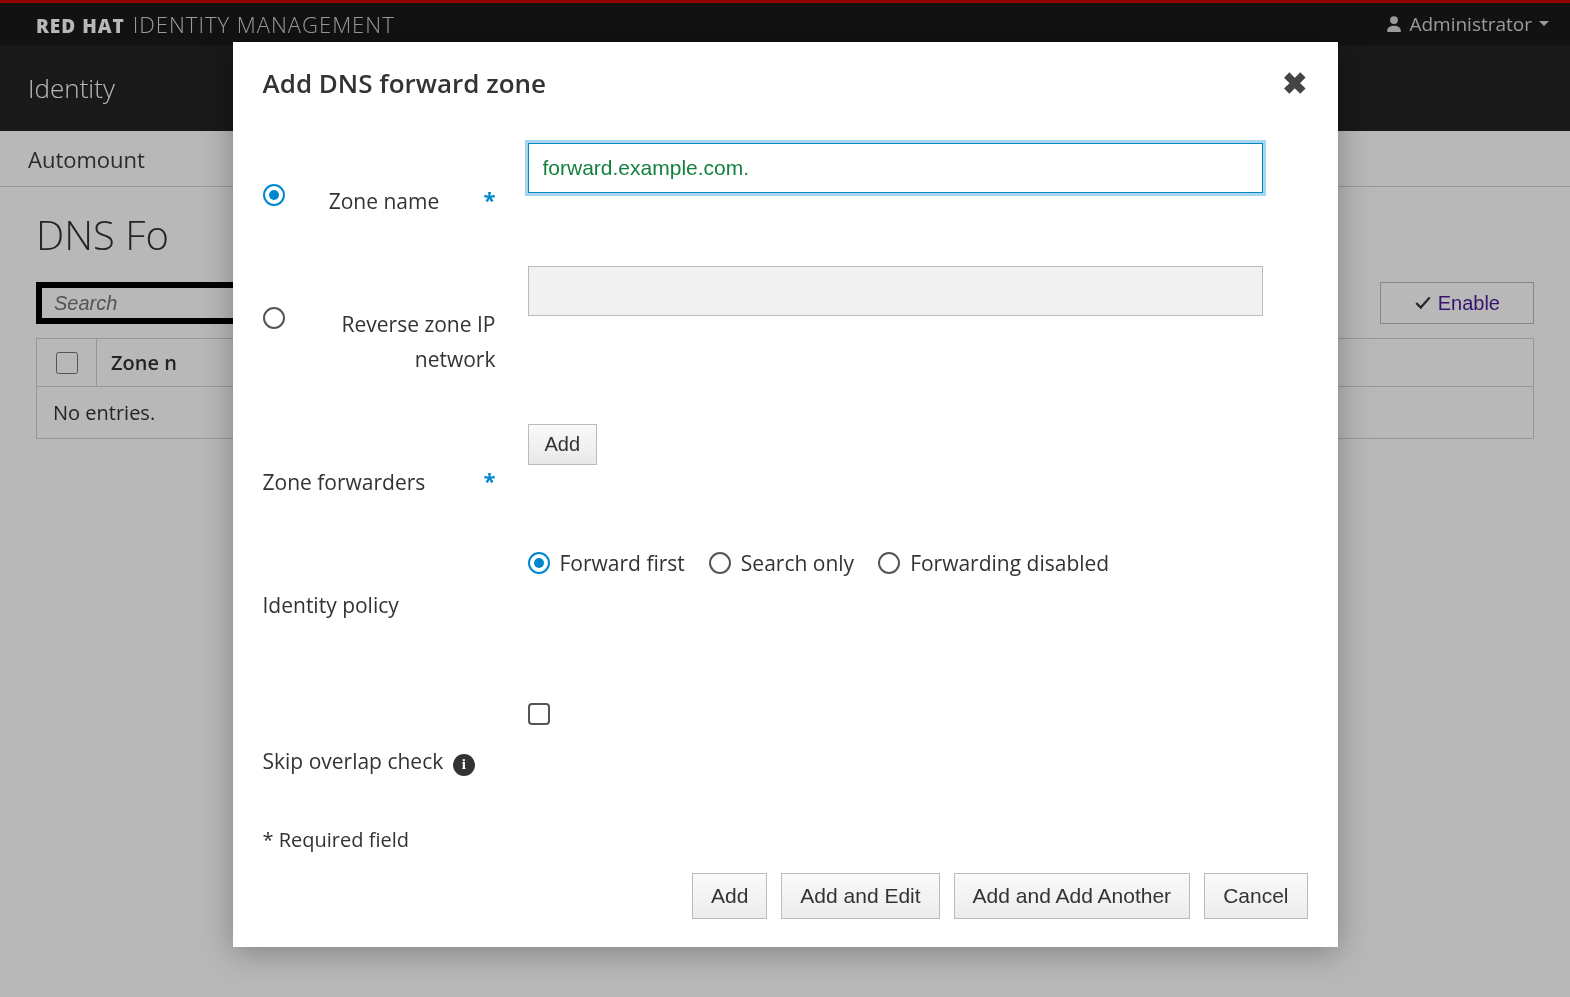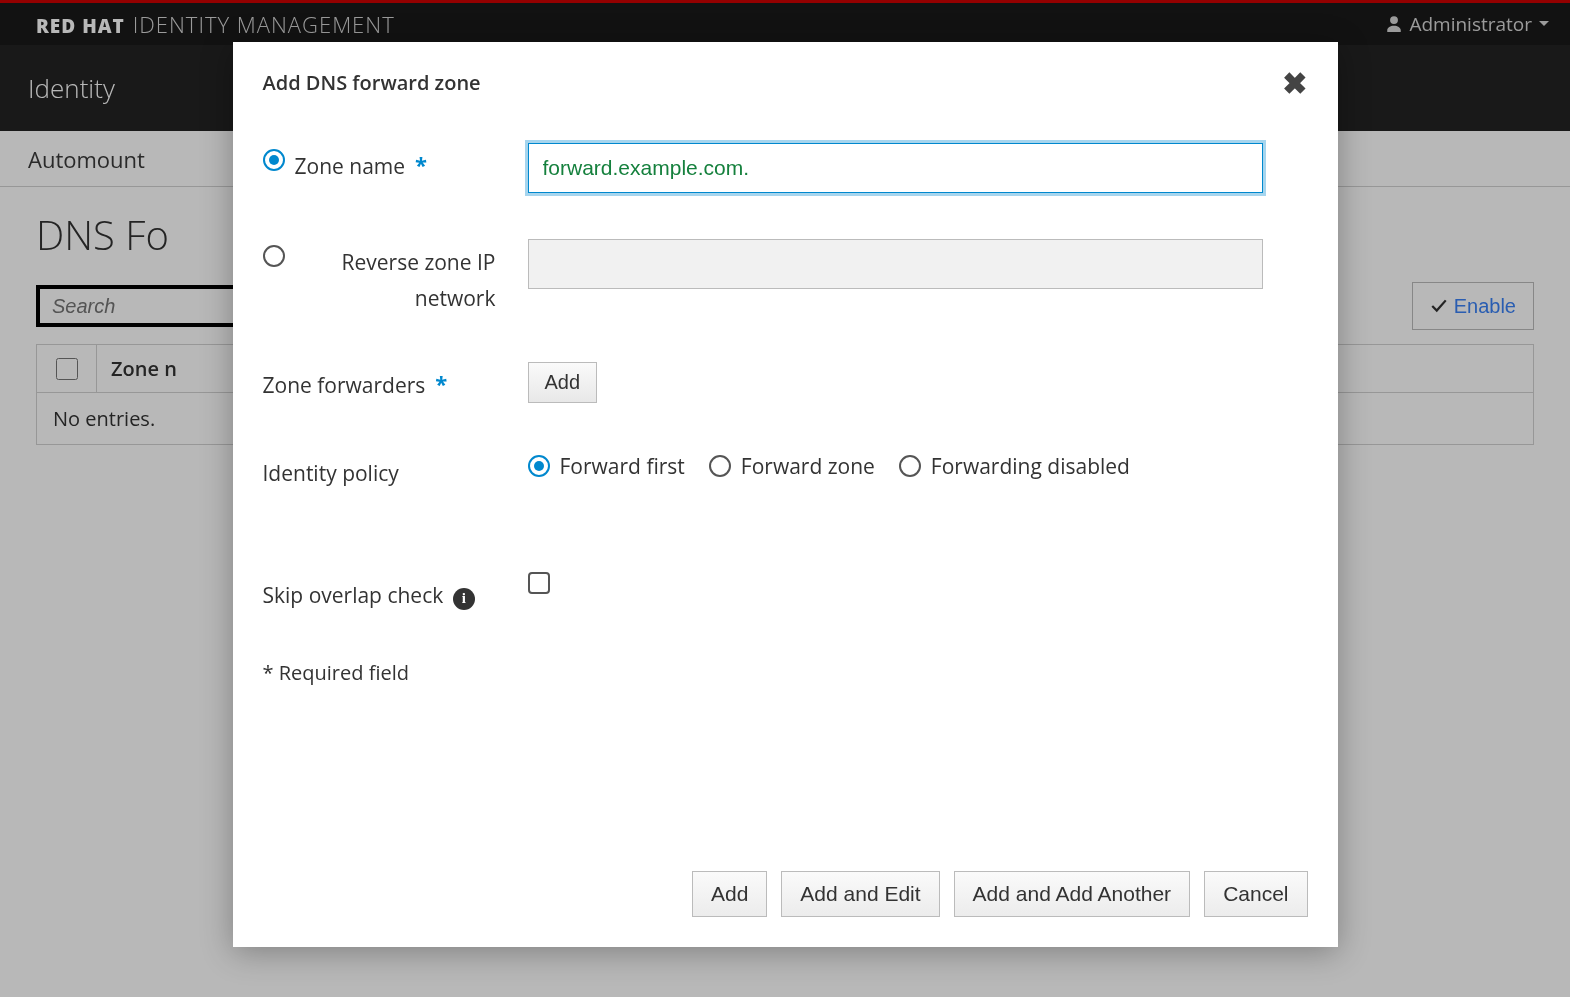--- a/index.html
+++ b/index.html
@@ -84,33 +84,33 @@
   }
   .toolbar {
     display: flex;
     align-items: center;
     justify-content: space-between;
     margin-bottom: 14px;
   }
   .search-box {
     width: 340px;
     height: 42px;
-    border: 4px solid #000000;
+    border: 6px solid #000000;
     padding: 0 12px;
     font-size: 20px;
     font-style: italic;
     color: #ef4444;
   }
   .btn {
-    height: 48px;
+    height: 42px;
     border: 1px solid #bbb;
     background: #fff;
-    padding: 0 17px;
-    font-size: 20px;
-    color: #3b82f6;
+    padding: 0 33px;
+    font-size: 20px;
+    color: #4c1d95;
     display: inline-flex;
     align-items: center;
     gap: 6px;
     cursor: pointer;
   }
   .table {
     border: 1px solid #d1d1d1;
     width: 100%;
   }
   .table-header {
@@ -155,21 +155,21 @@
     flex-direction: column;
     height: 905px;
   }
   .modal-header {
     display: flex;
     align-items: center;
     justify-content: space-between;
     padding: 20px 30px 20px 30px;
   }
   .modal-title {
-    font-size: 20px;
+    font-size: 26px;
     font-weight: 600;
     color: #333;
   }
   .close-x {
     font-size: 30px;
     font-weight: 900;
     color: #444;
     cursor: pointer;
   }
   .modal-body {
@@ -178,24 +178,25 @@
   }
   .form-row {
     display: flex;
     align-items: flex-start;
     margin-bottom: 46px;
   }
   .label-col {
     width: 265px;
     display: flex;
     align-items: flex-start;
-    justify-content: flex-start;
+    justify-content: space-between;
     gap: 10px;
     padding-right: 32px;
     padding-top: 6px;
+    margin-top: 35px;
   }
   .label-text {
     font-size: 21px;
     color: #333;
     text-align: right;
     line-height: 1.7;
   }
   .req-star {
     color: #0088ce;
     font-weight: 700;
@@ -406,21 +407,21 @@
             <span class="label-text">Identity policy</span>
           </div>
           <div class="field-col">
             <div class="radio-group">
               <label class="radio-item">
                 <span class="radio-outer selected"></span>
                 <span>Forward first</span>
               </label>
               <label class="radio-item">
                 <span class="radio-outer"></span>
-                <span>Forward zone</span>
+                <span>Search only</span>
               </label>
               <label class="radio-item">
                 <span class="radio-outer"></span>
                 <span>Forwarding disabled</span>
               </label>
             </div>
           </div>
         </div>
 
         <div class="form-row">

